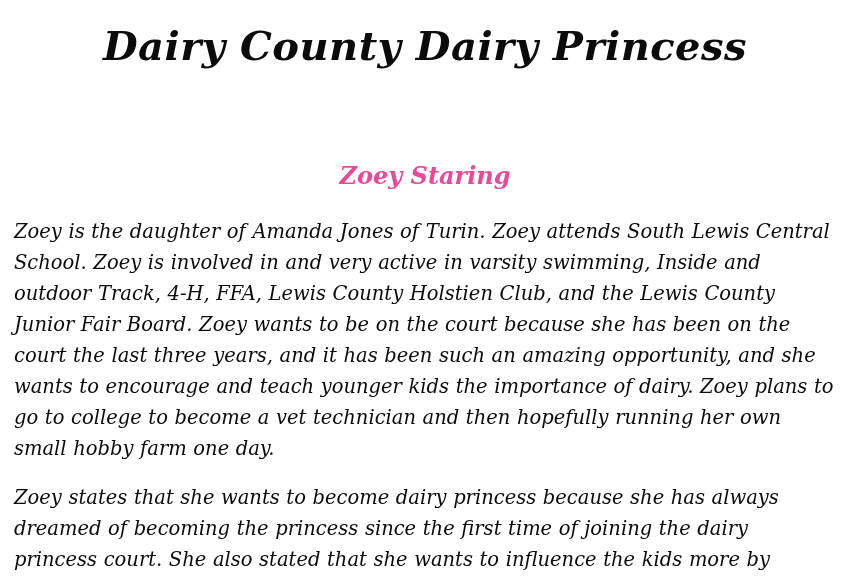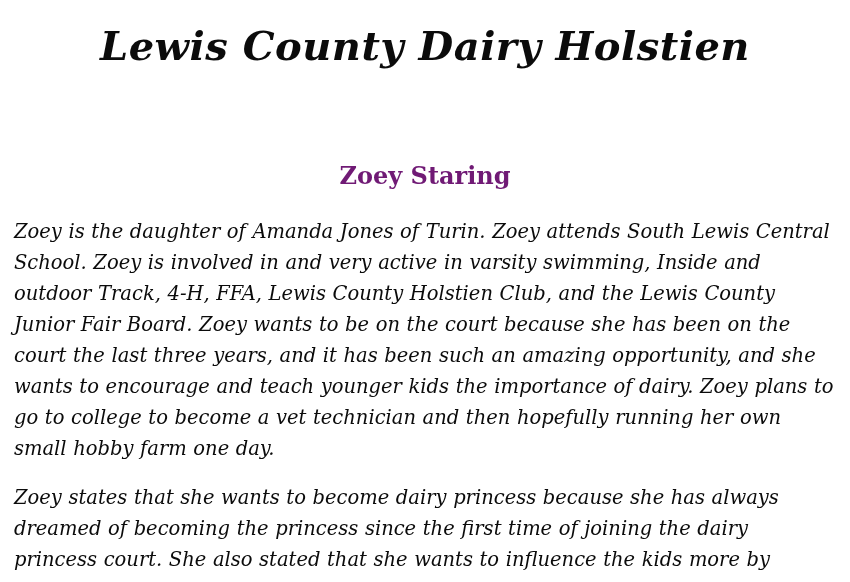--- a/index.html
+++ b/index.html
@@ -28,25 +28,26 @@
     font-size: 40px;
     letter-spacing: 0.5px;
     margin: 0;
     padding-top: 22px;
     color: #0b0b0b;
     white-space: nowrap;
   }
   .name-heading {
     text-align: center;
     font-family: "DejaVu Serif", serif;
+    font-style: italic;
     font-weight: bold;
     font-size: 24px;
     margin: 0;
     padding-top: 92px;
-    color: #701a75;
+    color: #ec4899;
   }
   .body-wrap {
     padding: 22px 14px 0 14px;
   }
   .para {
     font-family: "DejaVu Serif", serif;
     font-style: italic;
     font-size: 19.5px;
     line-height: 31px;
     text-align: left;
@@ -56,21 +57,21 @@
   }
   .para:last-child {
     margin-bottom: 0;
   }
 </style>
 </head>
 <body>
 
 <div class="page">
 
-  <h1 class="doc-title">Lewis County Dairy Holstien</h1>
+  <h1 class="doc-title">Dairy County Dairy Princess</h1>
 
   <h2 class="name-heading">Zoey Staring</h2>
 
   <div class="body-wrap">
     <p class="para">Zoey is the daughter of Amanda Jones of Turin. Zoey attends South Lewis Central School. Zoey is involved in and very active in varsity swimming, Inside and outdoor Track, 4-H, FFA, Lewis County Holstien Club, and the Lewis County Junior Fair Board. Zoey wants to be on the court because she has been on the court the last three years, and it has been such an amazing opportunity, and she wants to encourage and teach younger kids the importance of dairy. Zoey plans to go to college to become a vet technician and then hopefully running her own small hobby farm one day.</p>
     <p class="para">Zoey states that she wants to become dairy princess because she has always dreamed of becoming the princess since the first time of joining the dairy princess court. She also stated that she wants to influence the kids more by teaching them the importance of dairy and how important it is to our body, with doing this she hopes that they may one day join in the dairy princess court to help kids as while.</p>
   </div>
 
 </div>
 

